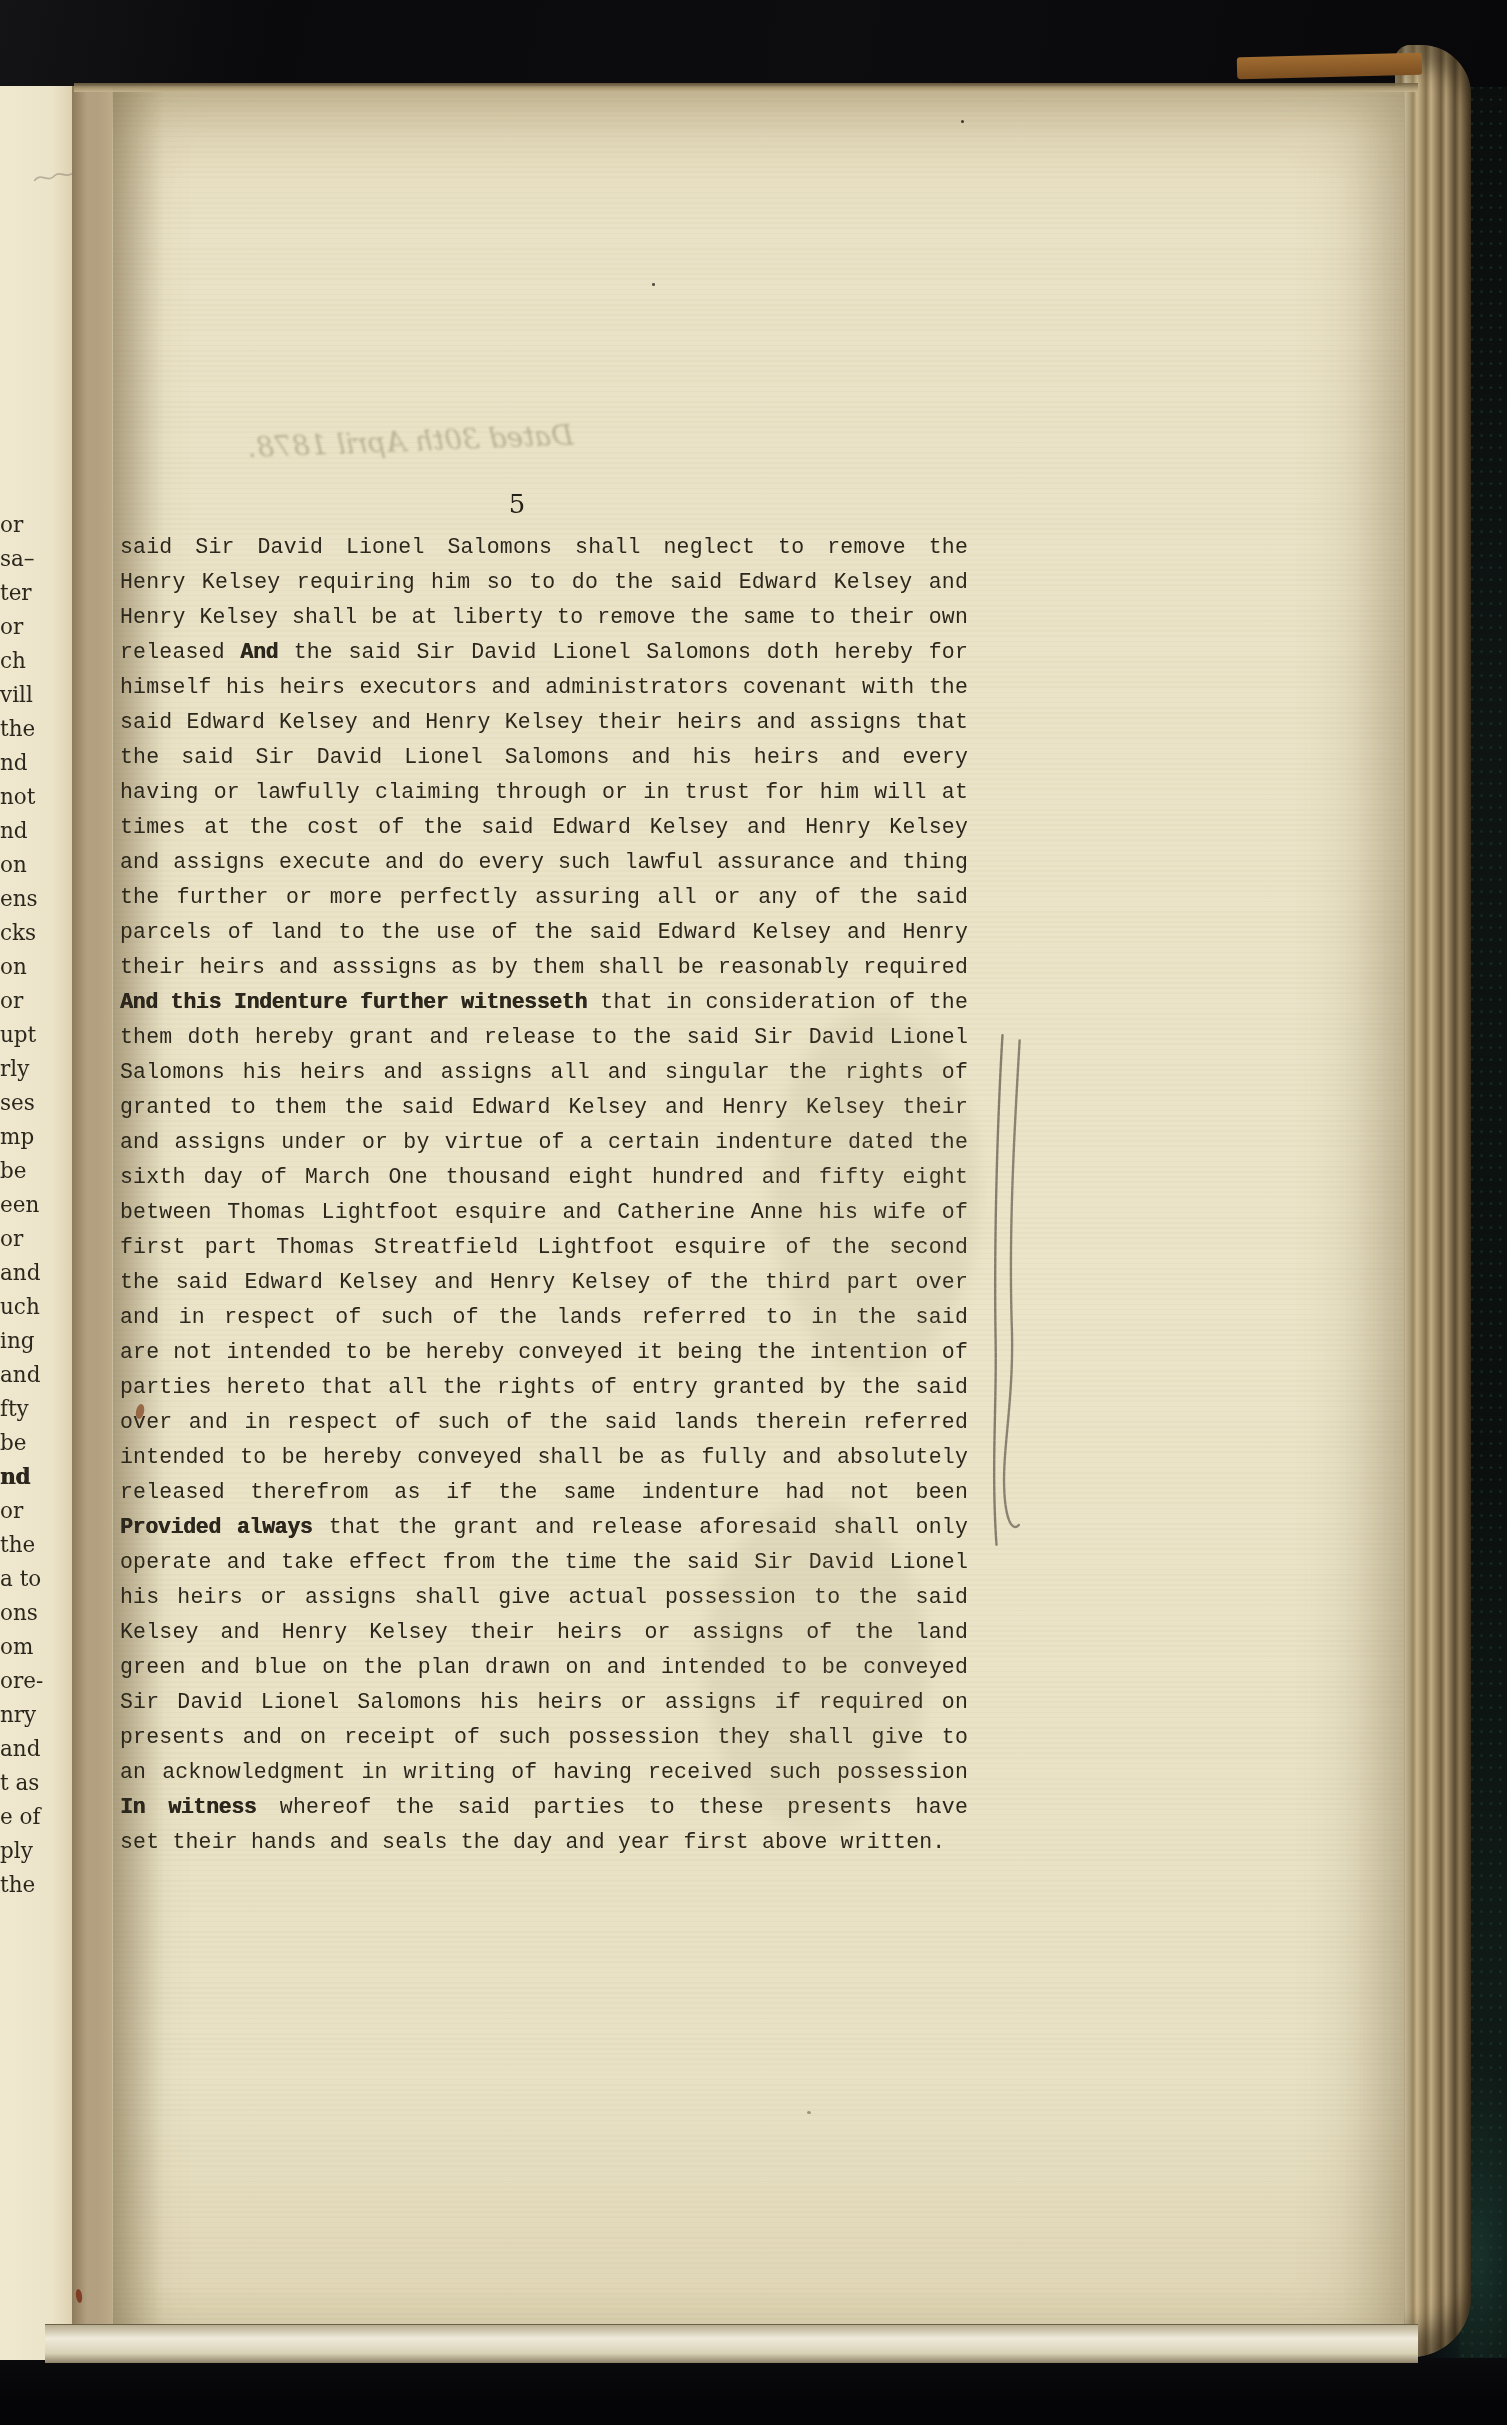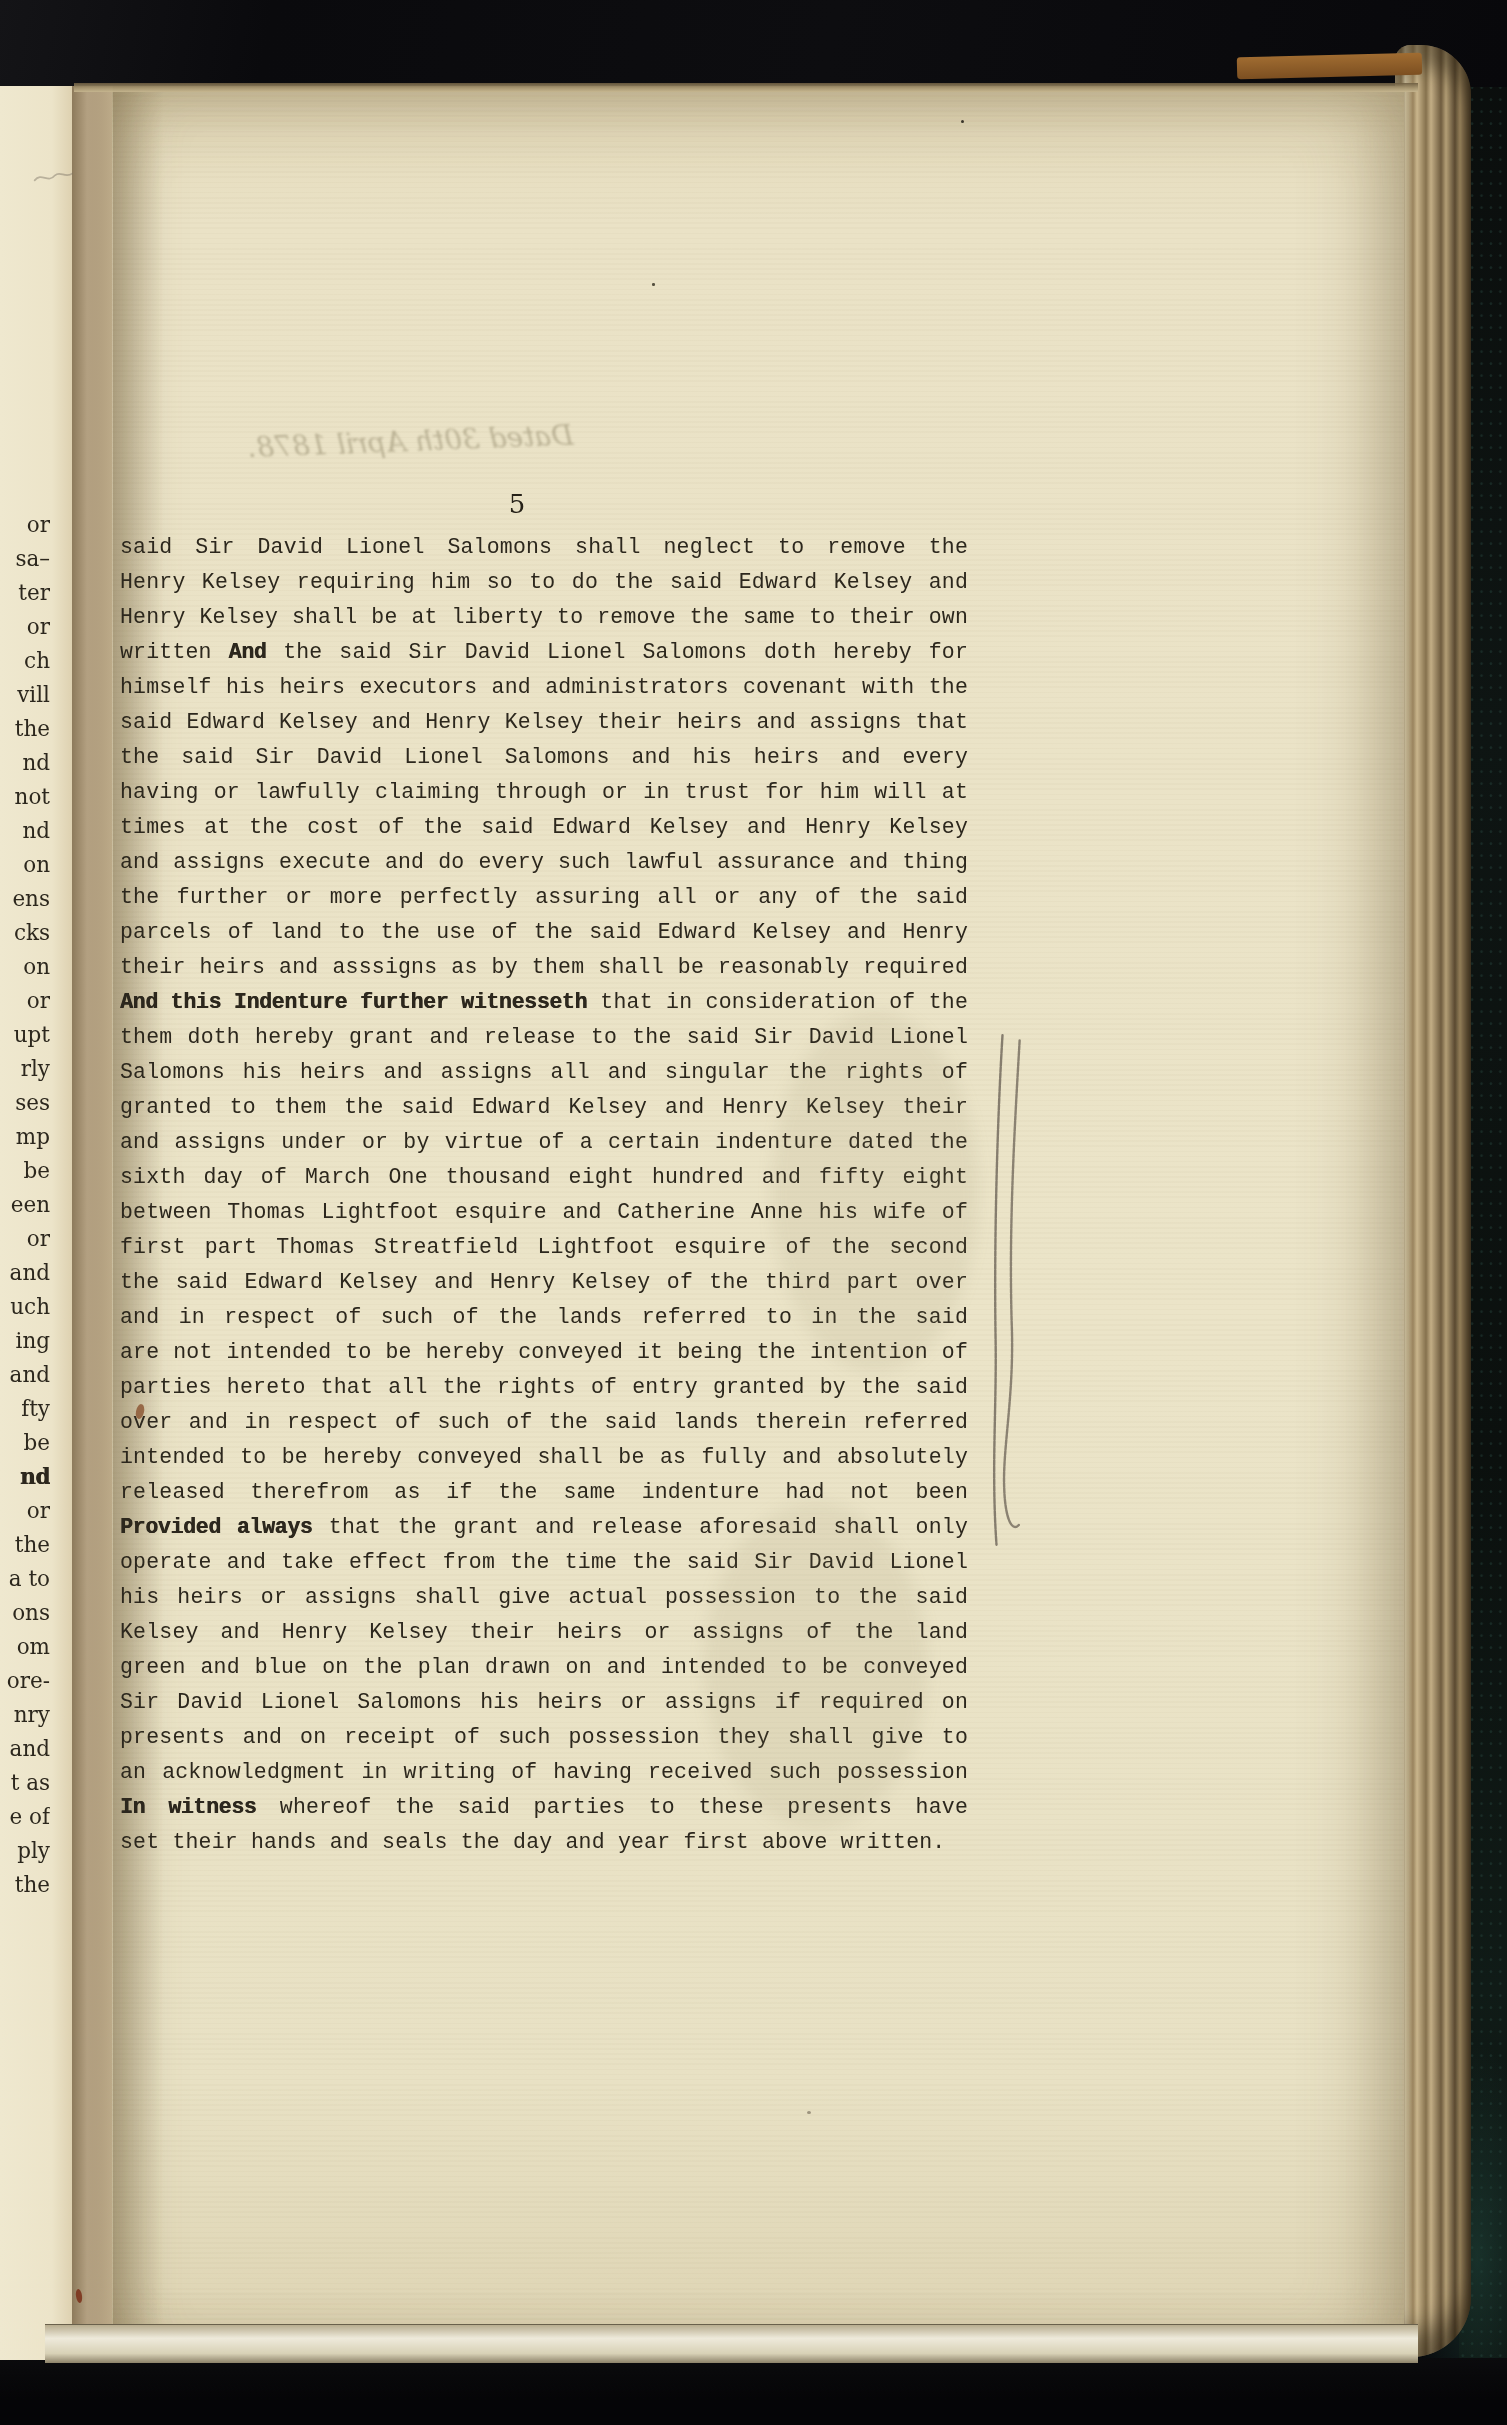--- a/index.html
+++ b/index.html
@@ -91,21 +91,21 @@
   }
   .line{text-align:justify;text-align-last:justify;height:35px;overflow:hidden;font-family:Liberation Mono, monospace;}
   .line.last{text-align-last:left;}
   .bl{font-weight:bold;letter-spacing:-0.3px;text-shadow:0.5px 0 0 currentColor;}
   .page-number{
     position:absolute;left:487px;top:489px;width:60px;text-align:center;
     font-size:26px;color:#262118;
   }
   .fragment-column{
     position:absolute;left:0;top:508px;width:50px;
-    font-size:21.5px;line-height:34px;color:#2c271d;text-align:right;
+    font-size:21.5px;line-height:34px;color:#2c271d;text-align:left;
   }
   .frag{height:34px;overflow:hidden;}
   .show-through{
     position:absolute;left:196px;top:426px;width:378px;height:55px;
     transform:scaleX(-1) rotate(2.2deg);
     font-style:italic;font-size:28px;color:rgba(122,112,82,.42);
     filter:blur(0.9px);white-space:nowrap;
   }
   
   .pencil-mark{position:absolute;left:974px;top:1025px;}
@@ -179,21 +179,21 @@
       <div class="frag">t as</div>
       <div class="frag">e of</div>
       <div class="frag">ply</div>
       <div class="frag">the</div>
     </div>
 
   <div class="text-block">
       <div class="line"><span>said Sir David Lionel Salomons shall neglect to remove the contents so</span></div>
       <div class="line"><span>Henry Kelsey requiring him so to do the said Edward Kelsey and</span></div>
       <div class="line"><span>Henry Kelsey shall be at liberty to remove the same to their own</span></div>
-      <div class="line"><span>written </span><span class="bl">And</span><span> the said Sir David Lionel Salomons doth hereby for</span></div>
+      <div class="line"><span>released </span><span class="bl">And</span><span> the said Sir David Lionel Salomons doth hereby for</span></div>
       <div class="line"><span>himself his heirs executors and administrators covenant with the</span></div>
       <div class="line"><span>said Edward Kelsey and Henry Kelsey their heirs and assigns that he</span></div>
       <div class="line"><span>the said Sir David Lionel Salomons and his heirs and every person</span></div>
       <div class="line"><span>having or lawfully claiming through or in trust for him will at all</span></div>
       <div class="line"><span>times at the cost of the said Edward Kelsey and Henry Kelsey their heirs</span></div>
       <div class="line"><span>and assigns execute and do every such lawful assurance and thing for</span></div>
       <div class="line"><span>the further or more perfectly assuring all or any of the said pieces or</span></div>
       <div class="line"><span>parcels of land to the use of the said Edward Kelsey and Henry Thomas</span></div>
       <div class="line"><span>their heirs and asssigns as by them shall be reasonably required</span></div>
       <div class="line"><span class="bl">And this Indenture further witnesseth</span><span> that in consideration of the</span></div>

